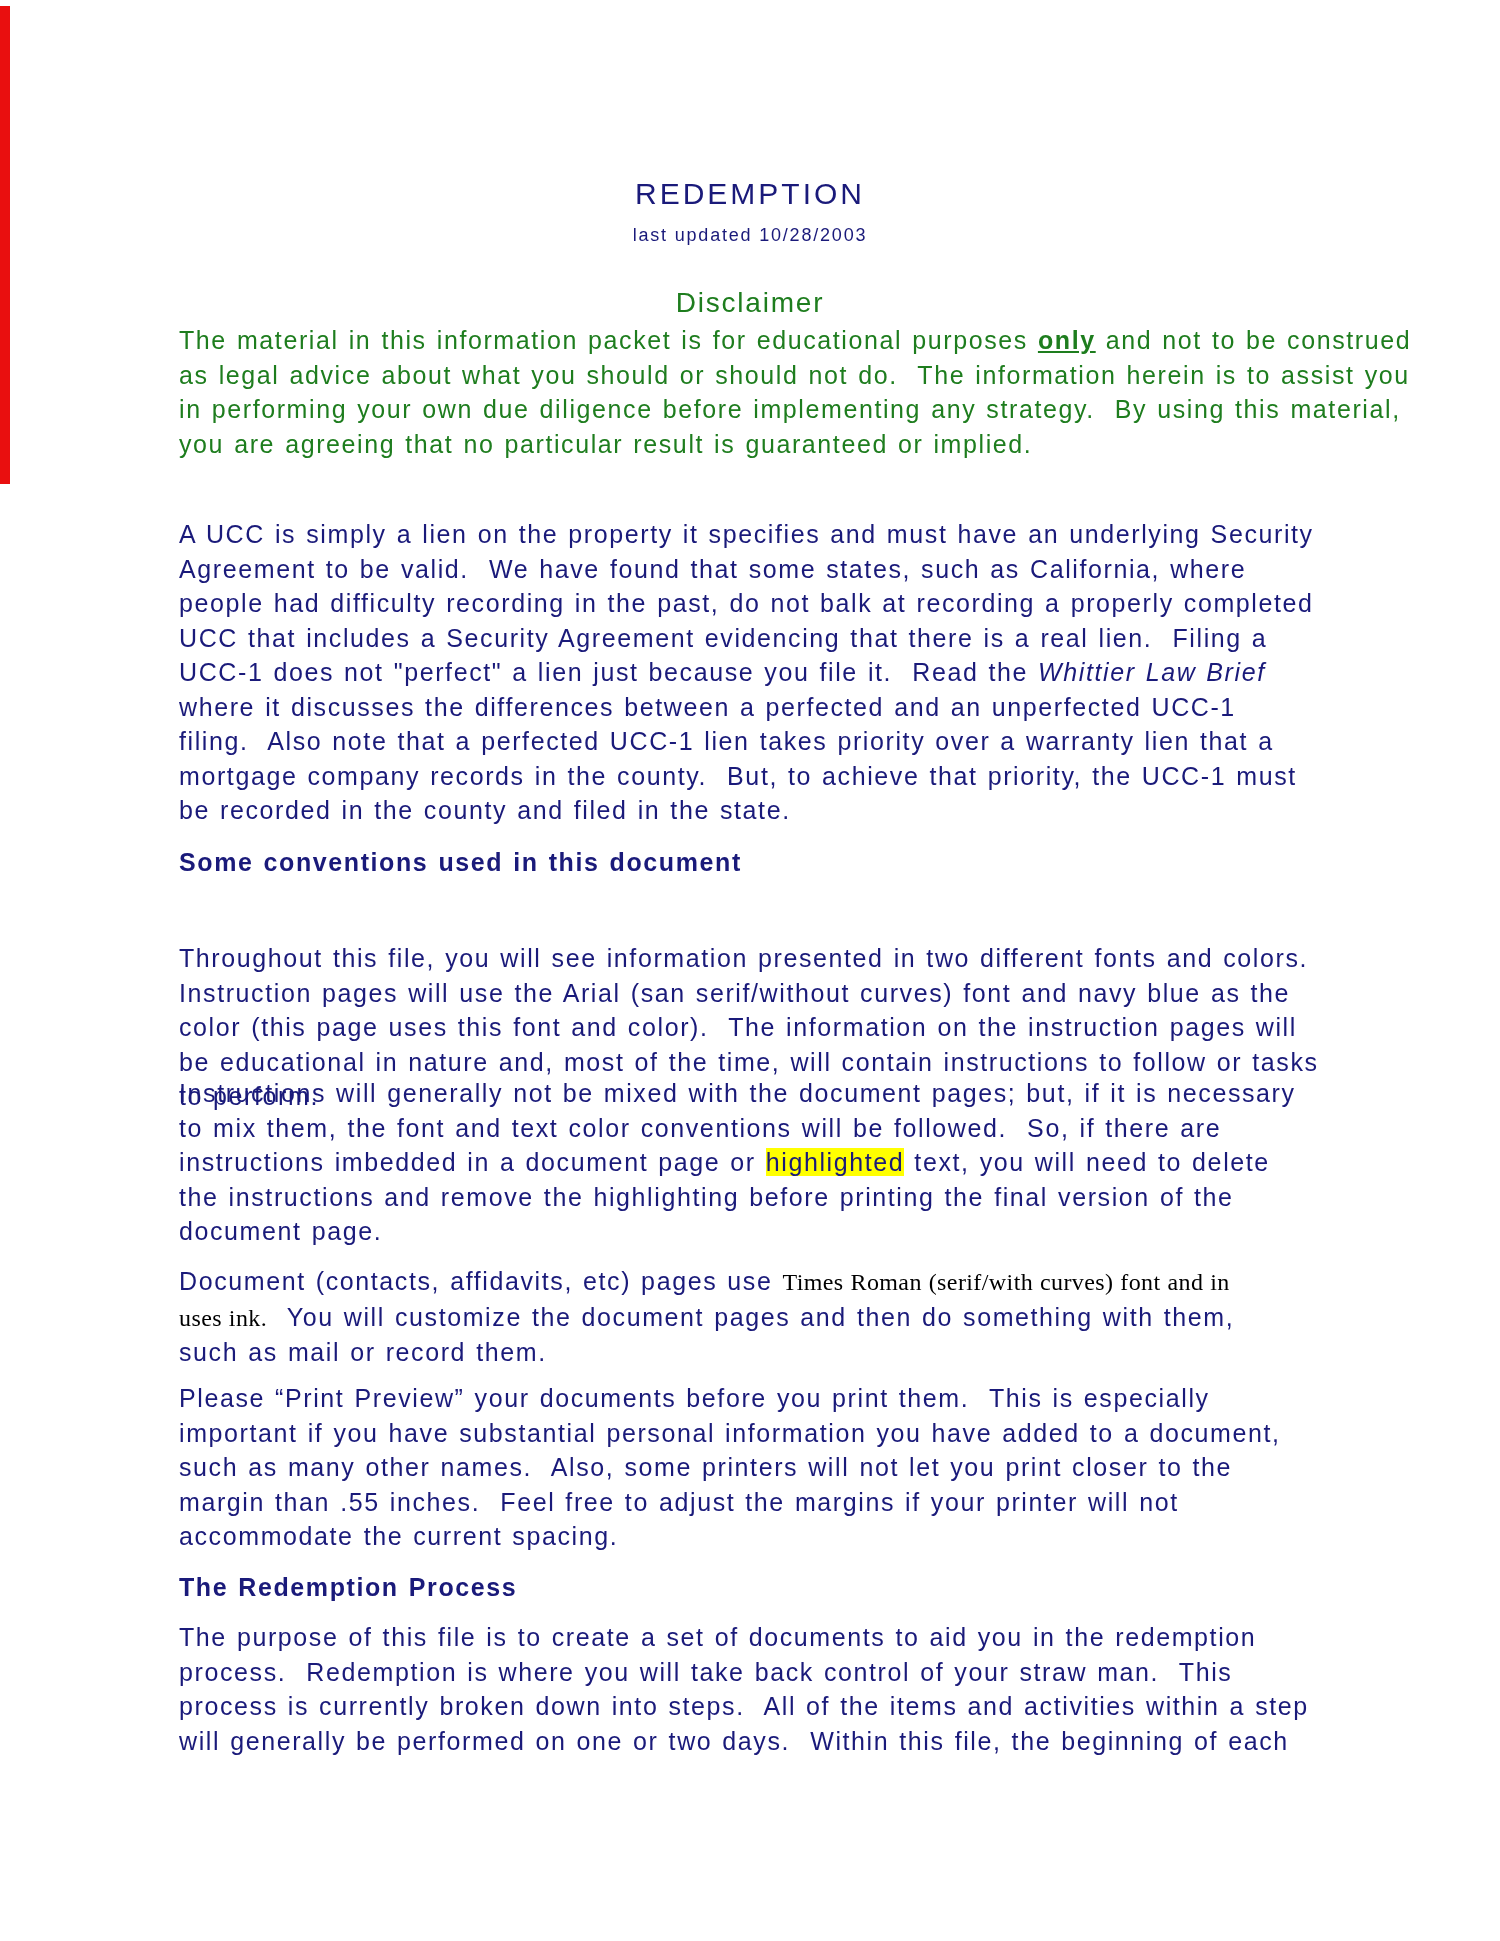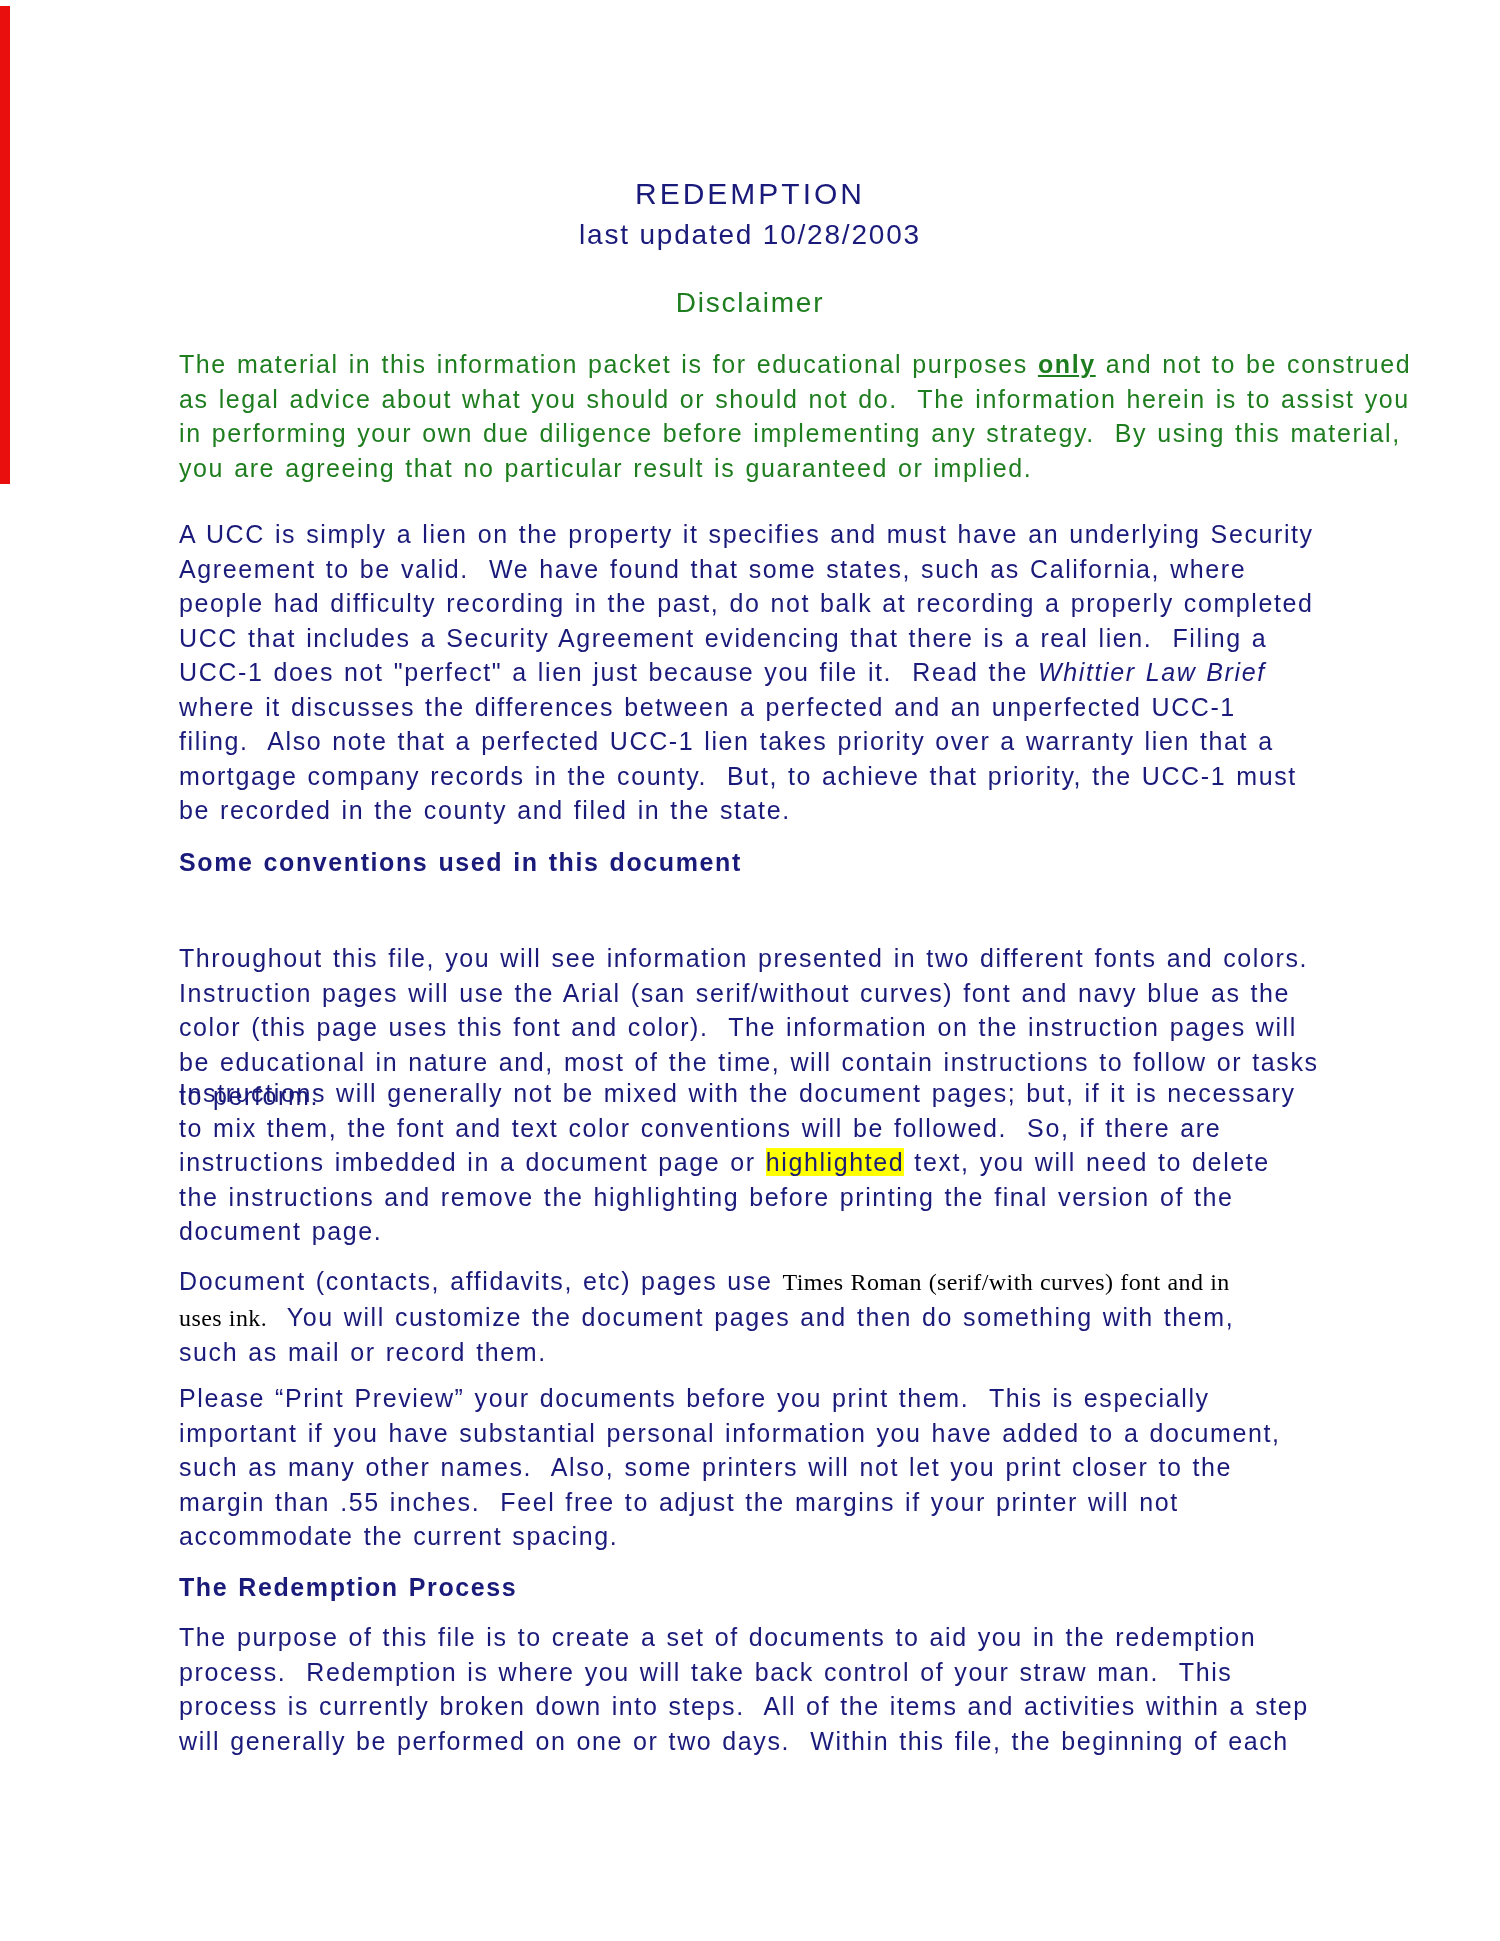--- a/index.html
+++ b/index.html
@@ -34,40 +34,40 @@
   }
   .doc-title{
     top:175px;
     font-size:30px;
     line-height:38px;
     letter-spacing:3px;
     color:#1a1a7a;
   }
   .doc-subtitle{
     top:218px;
-    font-size:28px;
+    font-size:18px;
     line-height:34px;
     letter-spacing:1.8px;
     color:#1a1a7a;
   }
   .disclaimer-heading{
     top:284px;
     font-size:28px;
     line-height:38px;
     letter-spacing:1.8px;
     color:#1e7d1e;
   }
   .para{
     font-size:25px;
     line-height:34.5px;
     letter-spacing:1.6px;
     word-spacing:1.5px;
     white-space:pre-wrap;
   }
-  .green{color:#1e7d1e;margin-top:24px;}
+  .green{color:#1e7d1e;}
   .bold{font-weight:bold;}
   .disclaimer-para{top:323px;}
   .ucc-heading{top:477px;}
   .ucc-para{top:517px;}
   .conv-heading{top:845px;}
   .conv-p1{top:893px;margin-top:48px;}
   .conv-p2{top:1076px;}
   .conv-p3{top:1264px;}
   .conv-p4{top:1381px;}
   .redproc-heading{top:1570px;}

